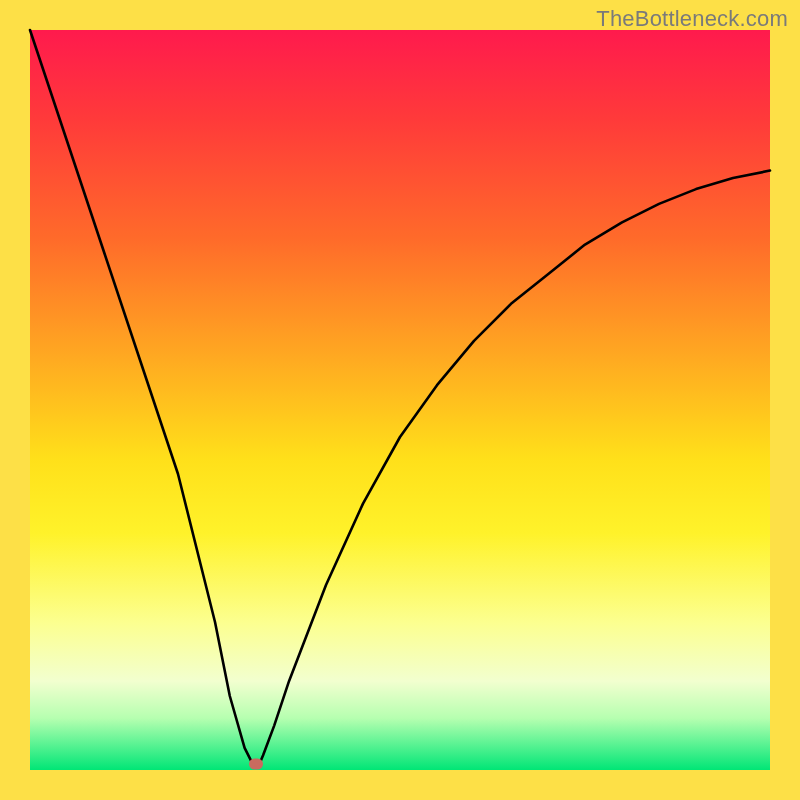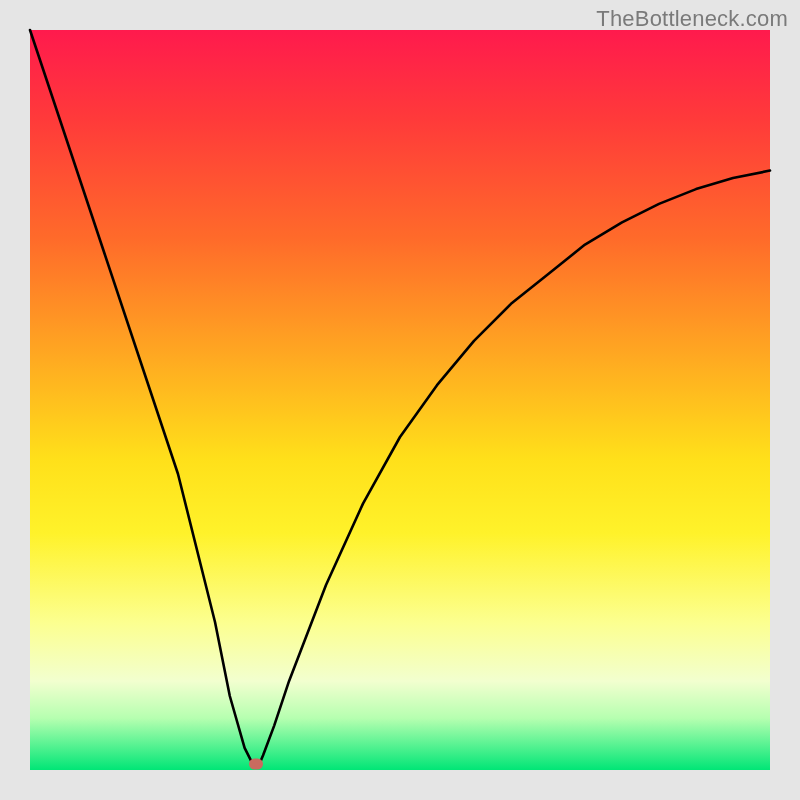--- a/index.html
+++ b/index.html
@@ -8,21 +8,21 @@
     width: 800px;
     height: 800px;
     background: #000;
     font-family: Arial, Helvetica, sans-serif;
     overflow: hidden;
   }
   .frame {
     position: relative;
     width: 800px;
     height: 800px;
-    background: #e5e5e5;
+    background: #fde047;
   }
   .plot-area {
     position: absolute;
     left: 30px;
     top: 30px;
     width: 740px;
     height: 740px;
     background: linear-gradient(to bottom,
       #ff1a4d 0%,
       #ff3a3a 12%,

